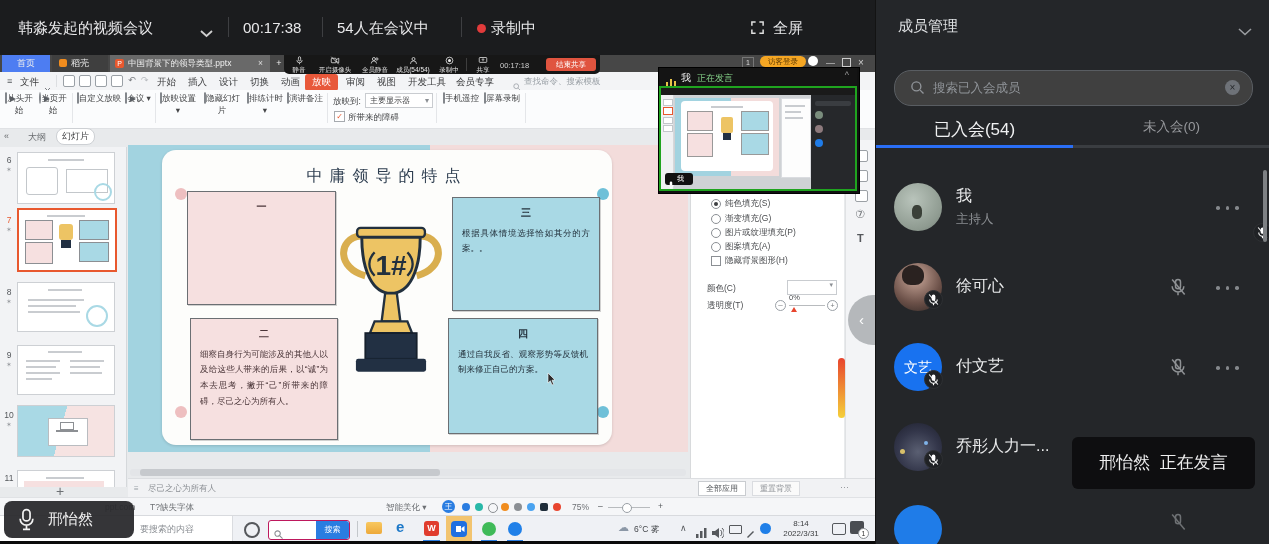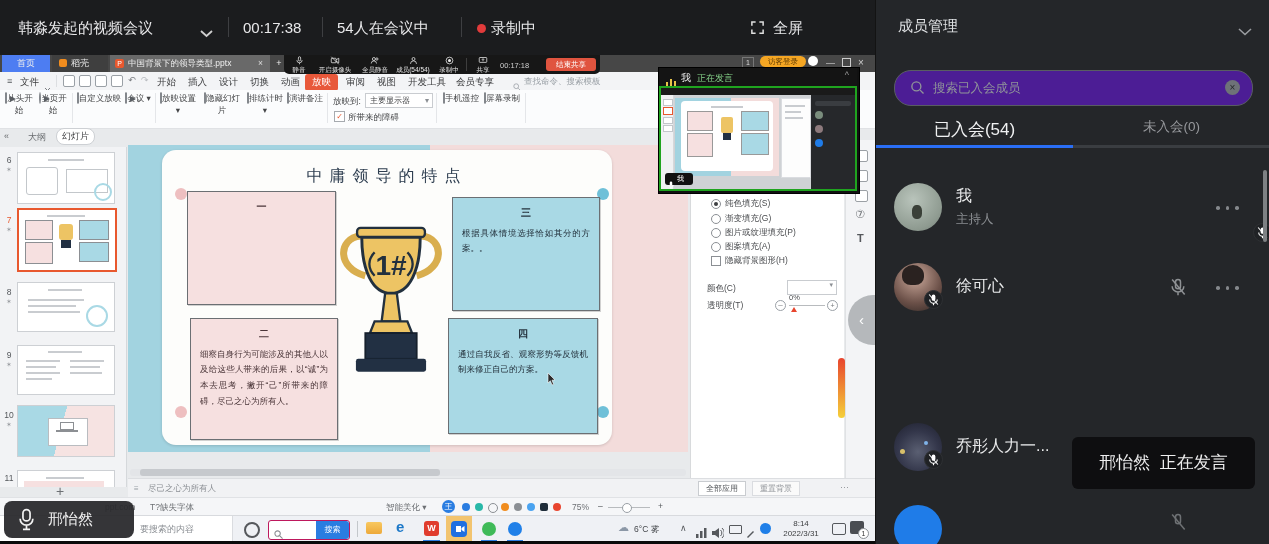--- a/index.html
+++ b/index.html
@@ -528,21 +528,21 @@
 <div class="a" id="redbar"></div>
 
 <div class="a" id="sidebar">
   <span class="a" style="left:22px;top:17px;font-size:15px;color:#dfe1e3;">成员管理</span>
   <span class="a" style="left:362px;top:22px;">
     <svg width="14" height="8" viewBox="0 0 14 8">
         <path d="M1 1l6 5.5L13 1" stroke="#9a9da1" stroke-width="1.6" fill="none"></path>
       </svg>
   </span>
 
-  <div class="a" style="left:18px;top:70px;width:357px;height:34px;border:1px solid #595d62;border-radius:17px;background:#4c1d95;">
+  <div class="a" style="left:18px;top:70px;width:357px;height:34px;border:1px solid #595d62;border-radius:17px;background:#404040;">
     <span class="a" style="left:15px;top:9px;">
       <svg width="15" height="15" viewBox="0 0 20 20">
           <circle cx="8.5" cy="8.5" r="6" stroke="#9094999" stroke-width="1.8" fill="none" style="stroke:#909499"></circle>
           <line x1="13.5" y1="13.5" x2="18" y2="18" stroke="#909499" stroke-width="1.8"></line>
         </svg>
     </span>
     <span class="a nowrap" style="left:38px;top:9px;font-size:12.5px;color:#909499;">搜索已入会成员</span>
     <span class="a" style="right:12px;top:9px;width:15px;height:15px;border-radius:50%;background:#6e7278;color:#26282b;font-size:10px;text-align:center;line-height:15px;">×</span>
   </div>
 
@@ -590,20 +590,45 @@
           <line x1="5" y1="3" x2="20" y2="21" stroke="#8e9194" stroke-width="1.8"></line>
         </svg>
     </span>
     <span class="a dots" style="left:334px;top:26px;width:34px;">
         <i></i>
         <i></i>
         <i></i>
       </span>
   </div>
 
+  <div class="a" style="left:0;top:340px;width:394px;height:60px;">
+    <div class="a avatar" style="left:18px;top:3px;background:#1872f0;color:#fff;font-size:14px;text-align:center;line-height:48px;">
+      <span>文艺</span>
+    </div>
+    <span class="badge" style="top:30px;left:48px;right:auto;bottom:auto;">
+      <svg width="15" height="15" viewBox="0 0 24 24" style="margin:1px;">
+          <rect x="9" y="4" width="6" height="10" rx="3" fill="#fff"></rect>
+          <path d="M6 12a6 6 0 0 0 12 0 M12 18v3" stroke="#fff" stroke-width="1.8" fill="none"></path>
+          <line x1="5" y1="4" x2="19" y2="20" stroke="#fff" stroke-width="1.8"></line>
+        </svg>
+    </span>
+    <span class="a mname" style="left:80px;top:16px;">付文艺</span>
+    <span class="a" style="left:292px;top:17px;">
+      <svg width="20" height="20" viewBox="0 0 24 24">
+          <rect x="9" y="3" width="6" height="11" rx="3" stroke="#8e9194" stroke-width="1.8" fill="none"></rect>
+          <path d="M5 11a7 7 0 0 0 14 0 M12 18v4" stroke="#8e9194" stroke-width="1.8" fill="none"></path>
+          <line x1="5" y1="3" x2="20" y2="21" stroke="#8e9194" stroke-width="1.8"></line>
+        </svg>
+    </span>
+    <span class="a dots" style="left:334px;top:26px;width:34px;">
+        <i></i>
+        <i></i>
+        <i></i>
+      </span>
+  </div>
 
   <div class="a" style="left:0;top:420px;width:394px;height:60px;">
     <div class="a avatar" style="left:18px;top:3px;background:radial-gradient(circle at 50% 60%,#5a5f72,#33364a 55%,#1d1f2c);">
       <div class="a" style="left:6px;top:26px;width:5px;height:5px;border-radius:50%;background:#d8c06a;"></div>
       <div class="a" style="left:30px;top:18px;width:4px;height:4px;border-radius:50%;background:#7fb3e8;"></div>
     </div>
     <span class="badge" style="top:30px;left:48px;right:auto;bottom:auto;">
       <svg width="15" height="15" viewBox="0 0 24 24" style="margin:1px;">
           <rect x="9" y="4" width="6" height="10" rx="3" fill="#fff"></rect>
           <path d="M6 12a6 6 0 0 0 12 0 M12 18v3" stroke="#fff" stroke-width="1.8" fill="none"></path>

